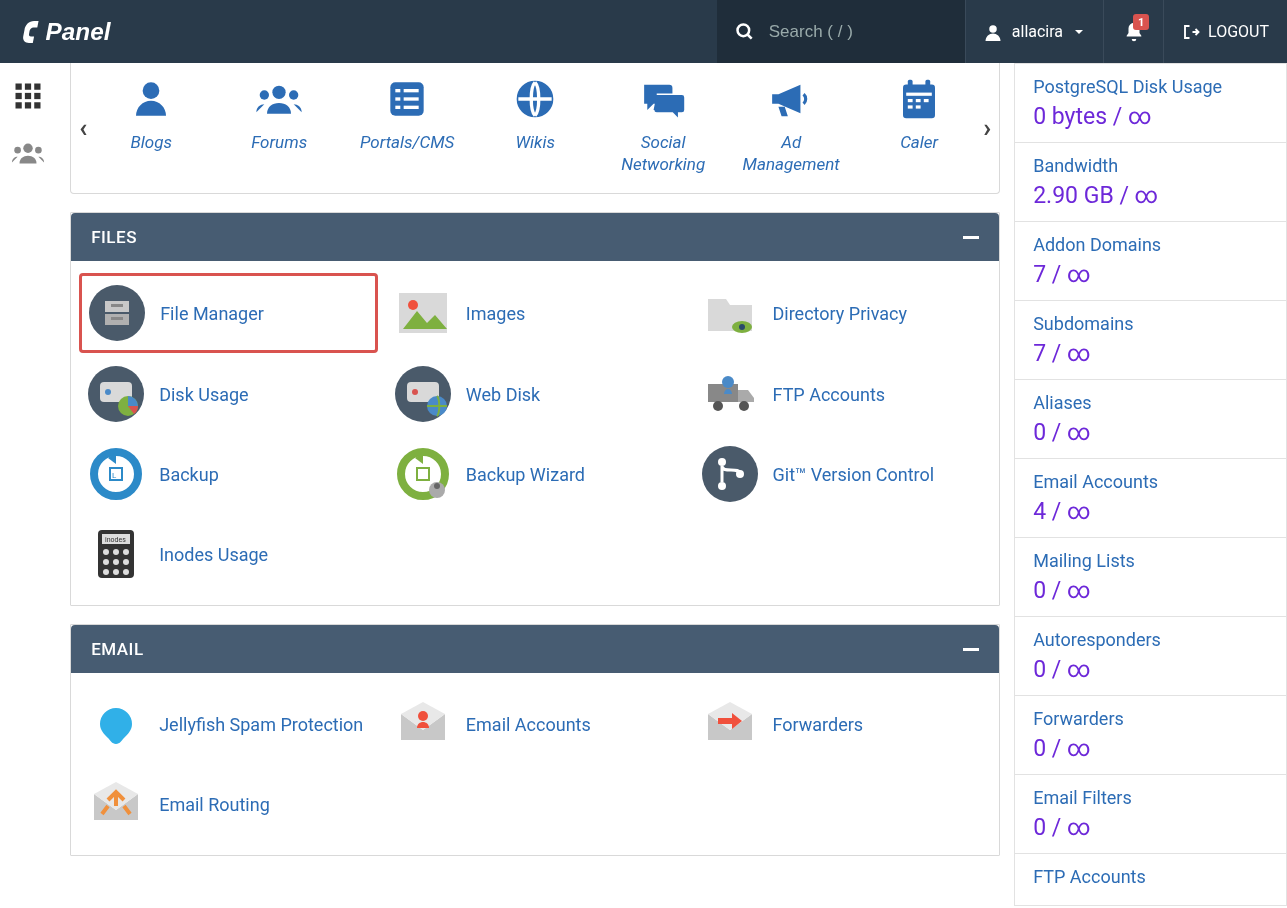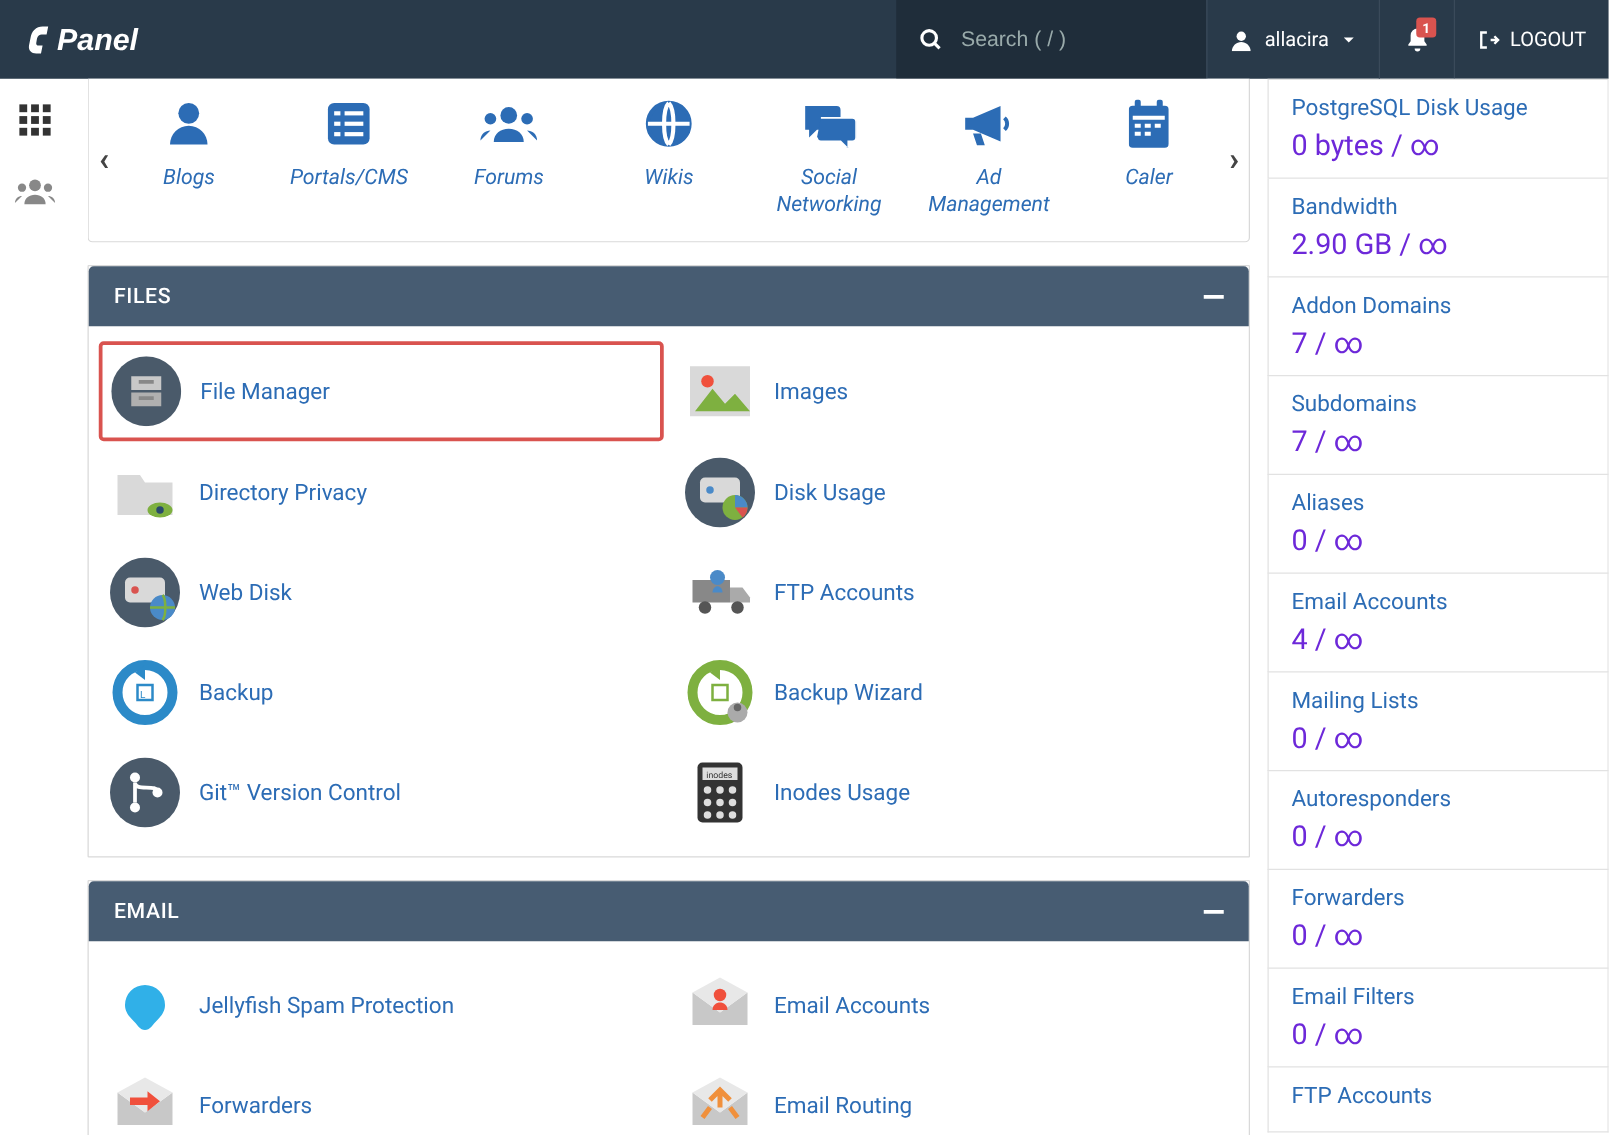--- a/index.html
+++ b/index.html
@@ -34,21 +34,21 @@
 .scroll-item { display: flex; flex-direction: column; align-items: center; gap: 10px; width: 100px; cursor: pointer; flex-shrink: 0; font-style: italic; }
 .scroll-item .icon { color: #2c6cb5; font-size: 42px; height: 44px; display: flex; align-items: center; }
 .scroll-item .label { color: #2c6cb5; font-size: 17px; text-align: center; line-height: 1.3; }
 .arrow { position: absolute; top: 50%; transform: translateY(-50%); font-size: 26px; color: #444; cursor: pointer; font-weight: bold; }
 .arrow.left { left: 8px; }
 .arrow.right { right: 8px; }
 
 
 .panel { border: 1px solid #d9d9d9; border-radius: 1px; margin-bottom: 18px; }
 .panel-head { background: #475c72; color: #fff; padding: 14px 20px; font-size: 17px; font-weight: 500; letter-spacing: 0.5px; display: flex; justify-content: space-between; align-items: center; border-radius: 4px 4px 0 0; }
-.panel-body { padding: 20px 14px; display: grid; grid-template-columns: 1fr 1fr; gap: 18px 20px; }
+.panel-body { padding: 20px 14px; display: grid; grid-template-columns: 1fr 1fr 1fr; gap: 18px 20px; }
 .app-item { display: flex; align-items: center; gap: 14px; cursor: pointer; padding: 2px; }
 .app-item.highlight { border: 3px solid #d9534f; border-radius: 4px; padding: 8px 6px; margin: -8px -6px; }
 .app-icon { width: 58px; height: 58px; display: flex; align-items: center; justify-content: center; flex-shrink: 0; }
 .app-label { color: #2c6cb5; font-size: 18px; }
 .collapse-icon { width: 16px; height: 3px; background: #fff; display: inline-block; }
 
 
 .stat { border: 1px solid #e2e2e2; border-top: none; padding: 12px 18px; }
 .stat:first-child { border-top: 1px solid #e2e2e2; }
 .stat-label { color: #2c6cb5; font-size: 18px; margin-bottom: 6px; display: block; cursor: pointer; }
@@ -141,44 +141,44 @@
           <span class="icon">
               <svg width="40" height="40" viewBox="0 0 24 24" fill="#2c6cb5">
                 <circle cx="12" cy="7" r="5"></circle>
                 <path d="M3 22c0-5 4-9 9-9s9 4 9 9z"></path>
               </svg>
             </span>
           <span class="label">Blogs</span>
         </div>
         <div class="scroll-item">
           <span class="icon">
+              <svg width="48" height="38" viewBox="0 0 36 24" fill="#2c6cb5">
+                <circle cx="18" cy="7" r="5"></circle>
+                <path d="M9 23c0-5 4-8 9-8s9 3 9 8z"></path>
+                <circle cx="7" cy="9" r="3.5"></circle>
+                <path d="M1 22c0-4 3-6 6-6"></path>
+                <circle cx="29" cy="9" r="3.5"></circle>
+                <path d="M35 22c0-4-3-6-6-6"></path>
+              </svg>
+            </span>
+          <span class="label">Forums</span>
+        </div>
+        <div class="scroll-item">
+          <span class="icon">
               <svg width="40" height="40" viewBox="0 0 24 24" fill="#2c6cb5">
                 <rect x="2" y="2" width="20" height="20" rx="3"></rect>
                 <rect x="5" y="6" width="3" height="2" fill="#fff"></rect>
                 <rect x="10" y="6" width="9" height="2" fill="#fff"></rect>
                 <rect x="5" y="11" width="3" height="2" fill="#fff"></rect>
                 <rect x="10" y="11" width="9" height="2" fill="#fff"></rect>
                 <rect x="5" y="16" width="3" height="2" fill="#fff"></rect>
                 <rect x="10" y="16" width="9" height="2" fill="#fff"></rect>
               </svg>
             </span>
           <span class="label">Portals/CMS</span>
-        </div>
-        <div class="scroll-item">
-          <span class="icon">
-              <svg width="48" height="38" viewBox="0 0 36 24" fill="#2c6cb5">
-                <circle cx="18" cy="7" r="5"></circle>
-                <path d="M9 23c0-5 4-8 9-8s9 3 9 8z"></path>
-                <circle cx="7" cy="9" r="3.5"></circle>
-                <path d="M1 22c0-4 3-6 6-6"></path>
-                <circle cx="29" cy="9" r="3.5"></circle>
-                <path d="M35 22c0-4-3-6-6-6"></path>
-              </svg>
-            </span>
-          <span class="label">Forums</span>
         </div>
         <div class="scroll-item">
           <span class="icon">
               <svg width="40" height="40" viewBox="0 0 24 24" fill="none" stroke="#2c6cb5" stroke-width="2">
                 <circle cx="12" cy="12" r="10" fill="#2c6cb5"></circle>
                 <path d="M2 12h20M12 2c3 3 3 17 0 20M12 2c-3 3-3 17 0 20" stroke="#fff"></path>
               </svg>
             </span>
           <span class="label">Wikis</span>
         </div>

